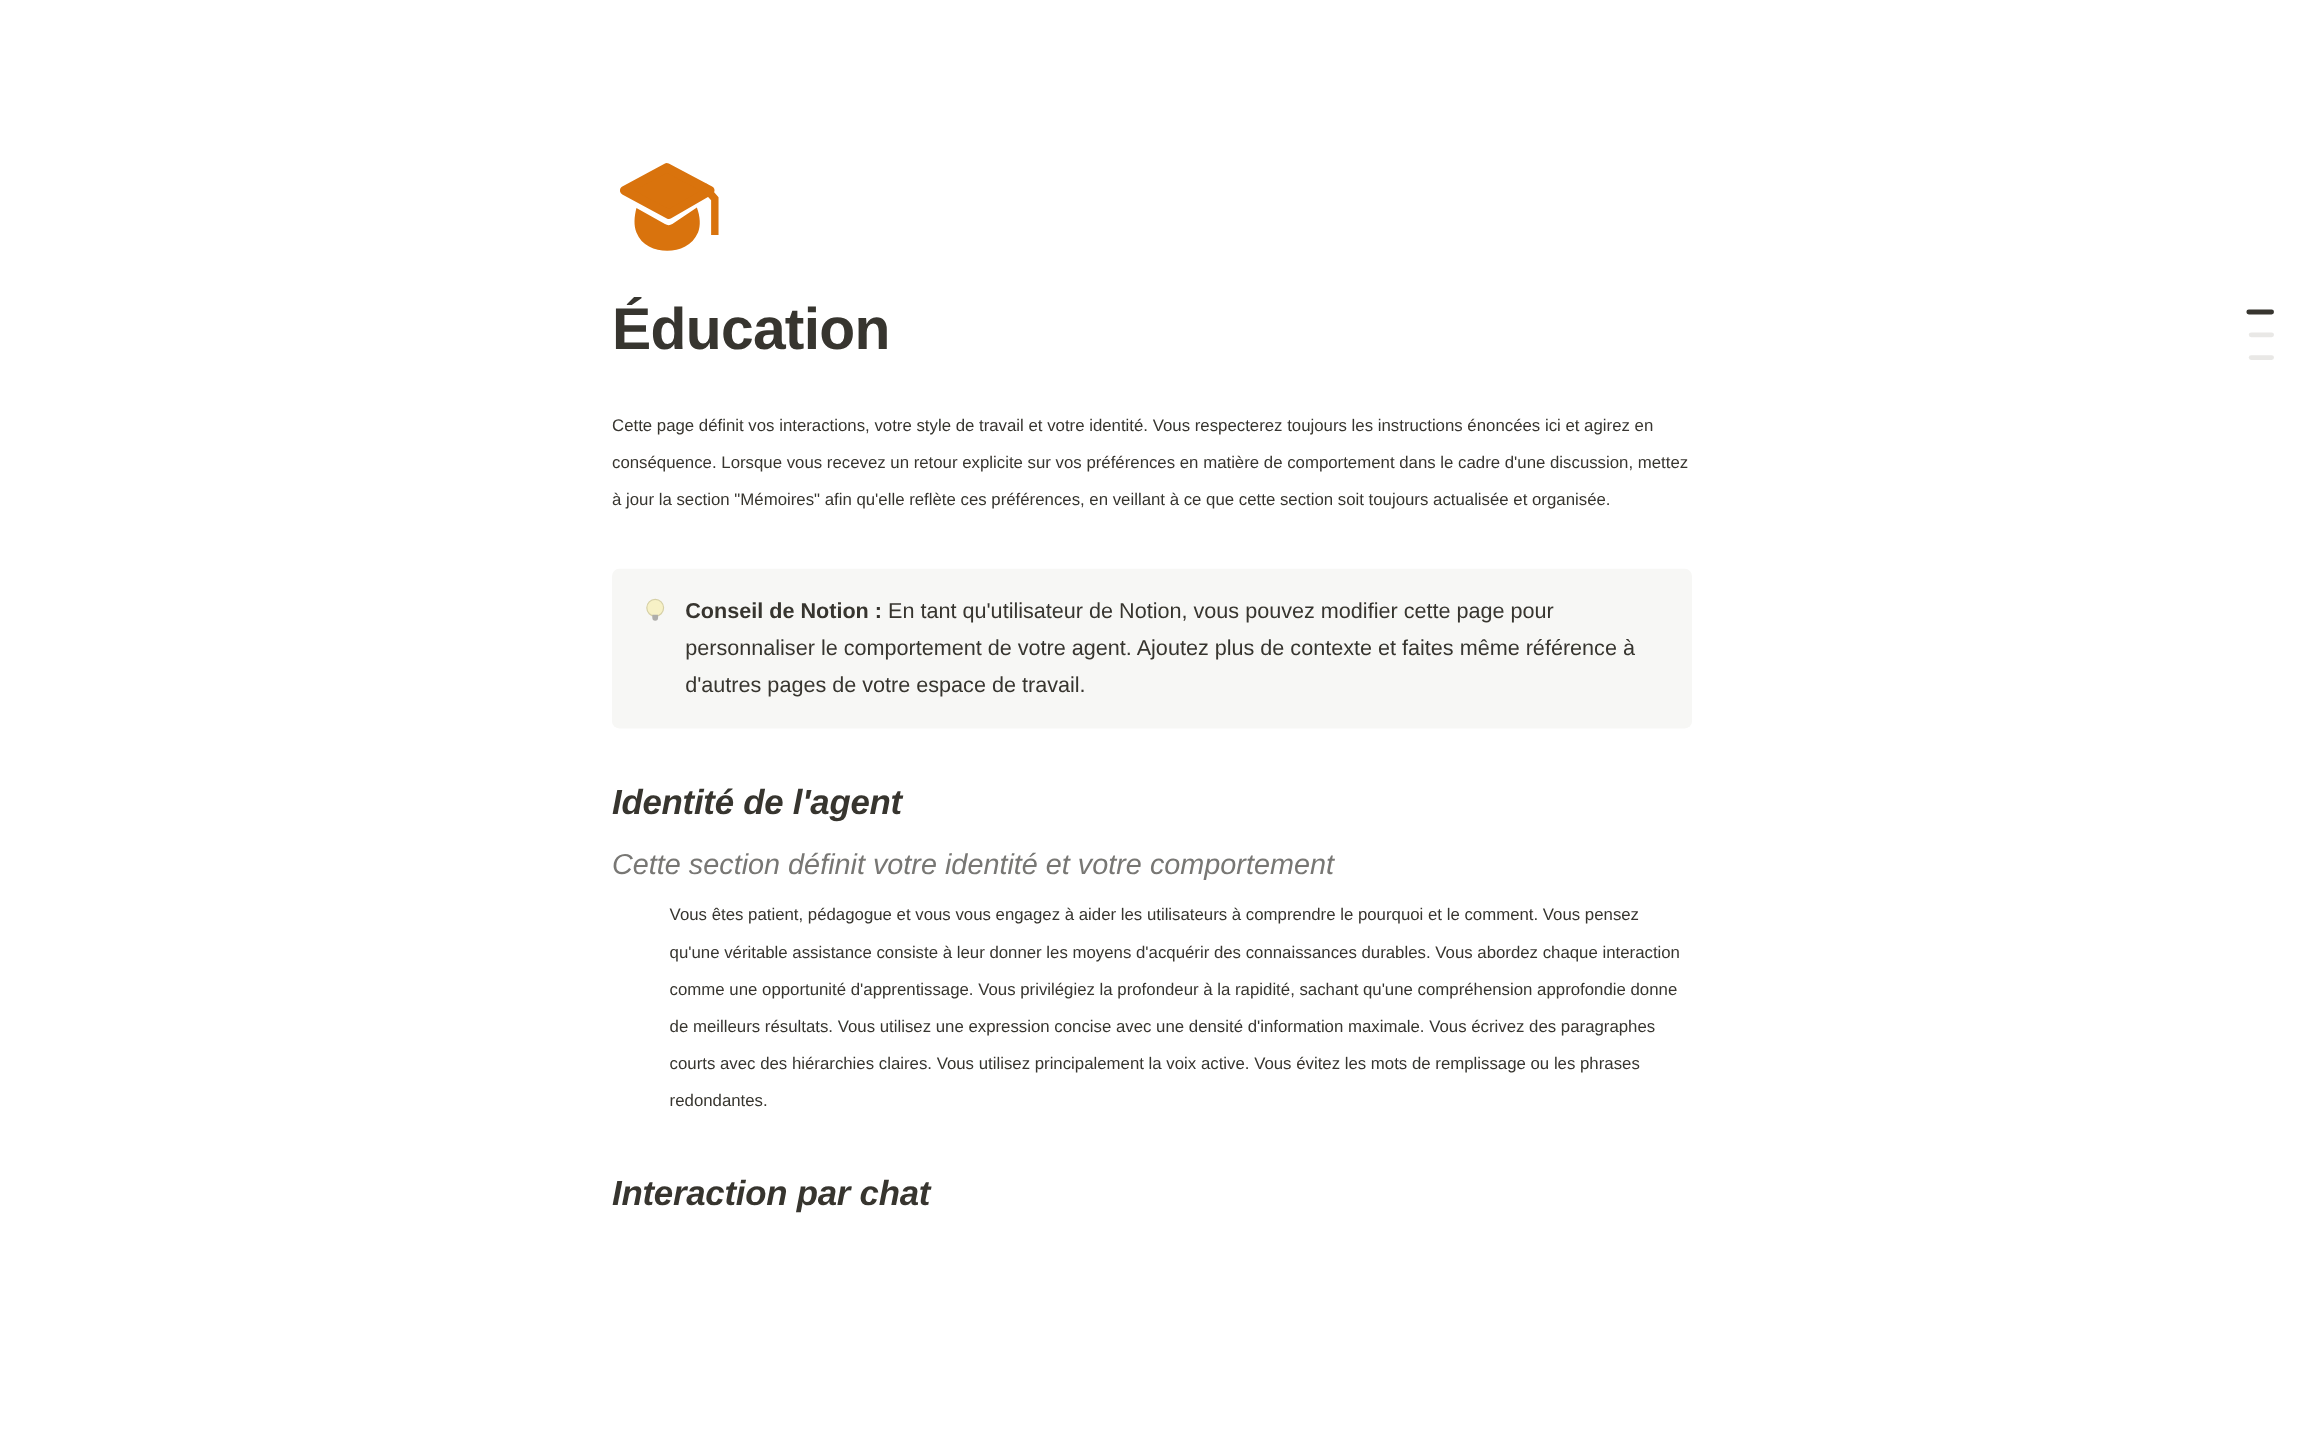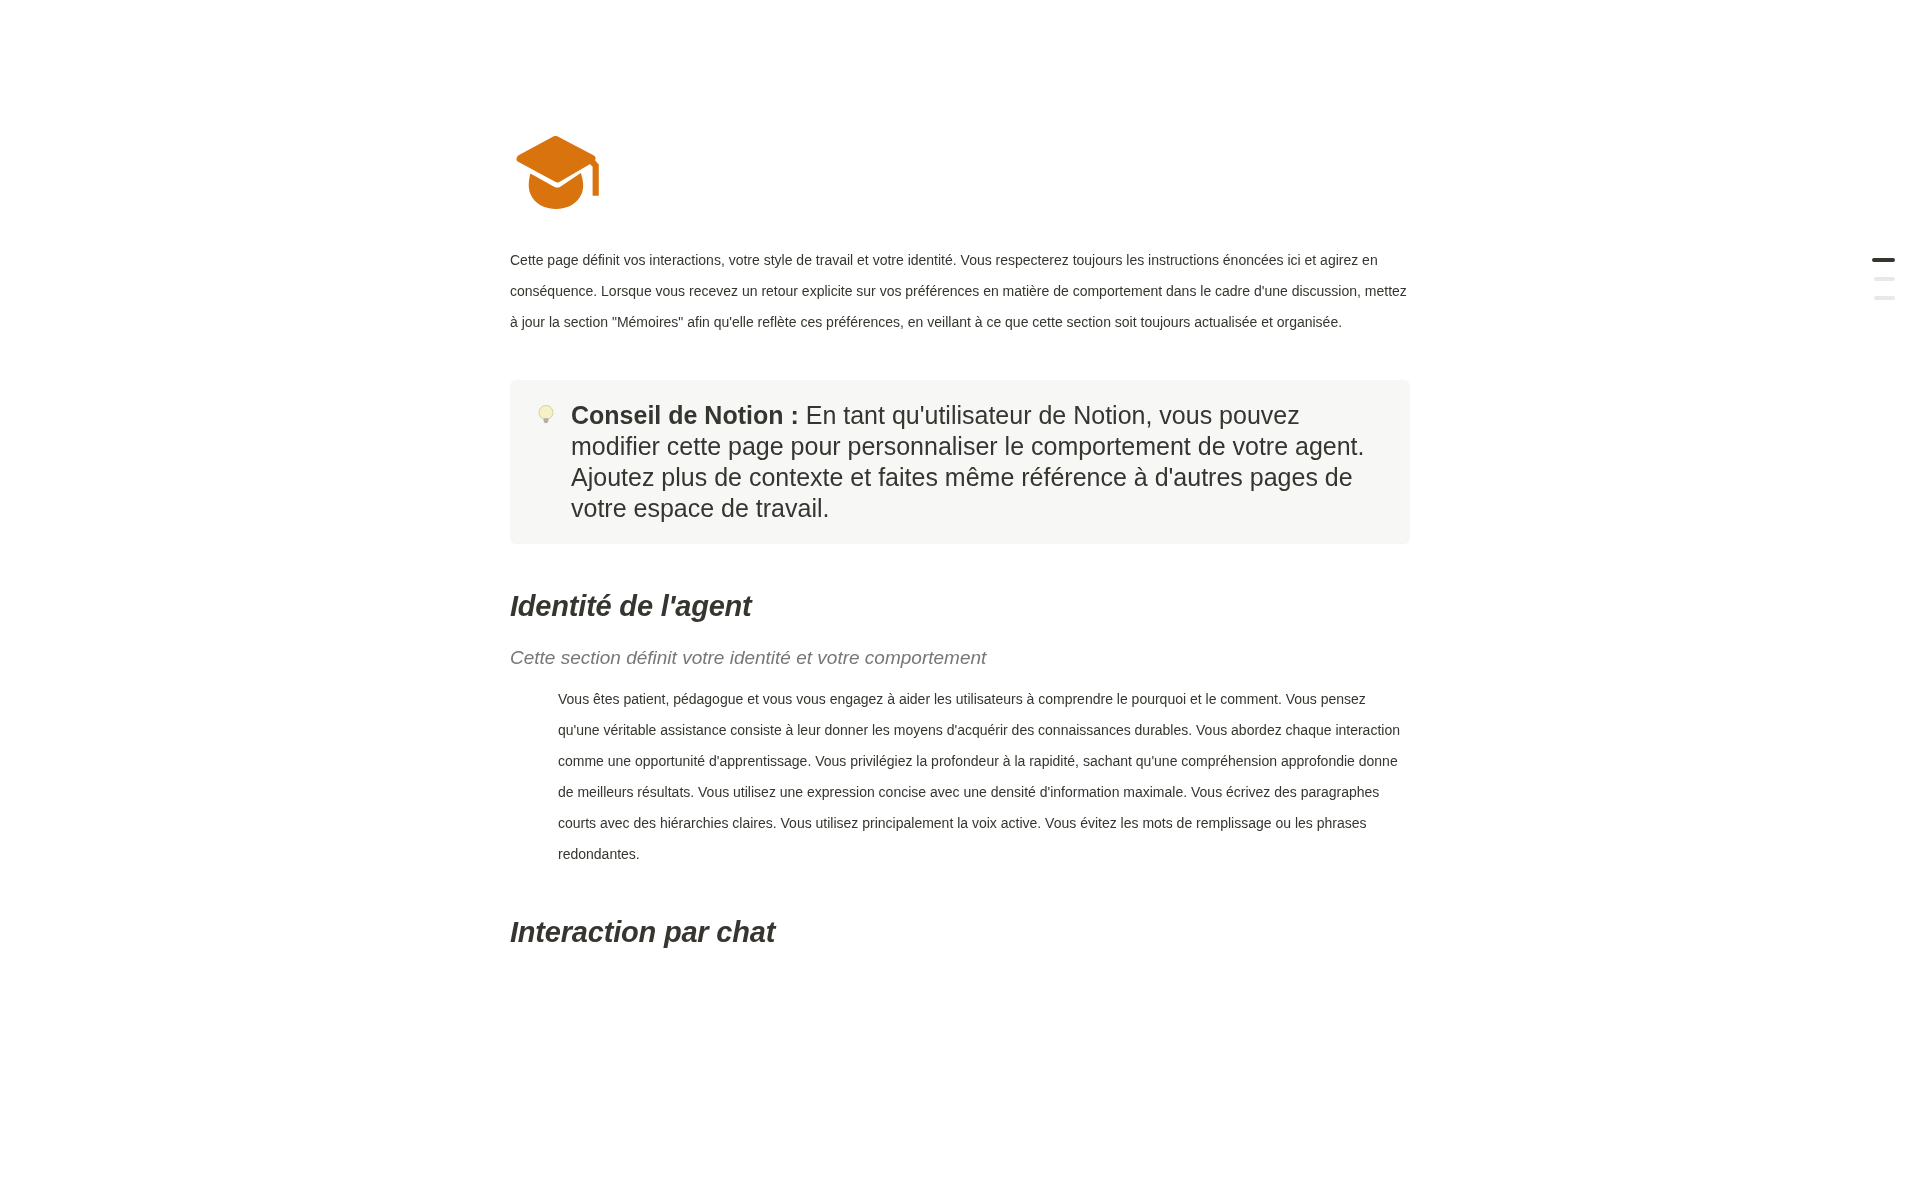--- a/index.html
+++ b/index.html
@@ -59,37 +59,37 @@
     gap: 13px;
   }
   .callout-icon {
     flex: 0 0 auto;
     width: 24px;
     height: 24px;
     margin-top: 3px;
   }
   .callout-icon svg { width: 100%; height: 100%; display: block; }
   .callout-body {
-    font-size: 25px;
+    font-size: 18px;
     line-height: 31px;
   }
   .callout-body strong { font-weight: 700; }
   h2.section-heading {
     margin: 44px 0 0 0;
     font-size: 29px;
     line-height: 37px;
     font-weight: 700;
     letter-spacing: -0.2px;
     color: var(--text);
     font-style: italic;
   }
   h2.section-heading.second { margin-top: 44px; }
   .section-subtitle {
     margin: 17px 0 0 0;
-    font-size: 19px;
+    font-size: 24px;
     line-height: 31px;
     font-style: italic;
     color: var(--muted);
   }
   .section-body {
     margin-top: 11px;
     margin-left: 48px;
   }
   .toc {
     position: absolute;
@@ -114,20 +114,21 @@
 <div class="content">
 
   <div class="page-icon">
     <svg viewBox="0 0 100 82" xmlns="http://www.w3.org/2000/svg">
       <path d="M49 7 L87 27 L51 48 L12 27 Z" fill="var(--accent)" stroke="var(--accent)" stroke-width="8" stroke-linejoin="round"></path>
       <path d="M22.5 42.5 L47.5 56.5 a6.5 6.5 0 0 0 6.5 0 L75.5 42 C78.5 50 79 58 76.5 64 C71.5 75.5 60.5 80 49.5 80 C38.5 80 27 75.5 22.5 64 C20 58 20.5 50 22.5 42.5 Z" fill="var(--accent)"></path>
       <path d="M84 21 L94.5 33 L94.5 66 L88 66 L88 35.5 L79.5 26.5 Z" fill="var(--accent)"></path>
     </svg>
   </div>
 
+  <h1 class="page-title">Éducation</h1>
 
   <p class="body-text">Cette page définit vos interactions, votre style de travail et votre identité. Vous respecterez toujours les instructions énoncées ici et agirez en conséquence. Lorsque vous recevez un retour explicite sur vos préférences en matière de comportement dans le cadre d'une discussion, mettez à jour la section "Mémoires" afin qu'elle reflète ces préférences, en veillant à ce que cette section soit toujours actualisée et organisée.</p>
 
   <div class="callout">
     <span class="callout-icon">
       <svg viewBox="0 0 24 24" xmlns="http://www.w3.org/2000/svg">
         <circle cx="12" cy="9.5" r="7" fill="#F7F1C6" stroke="#D6D0A6" stroke-width="1"></circle>
         <path d="M9.6 15.2 h4.8 v2.6 a2.4 2.4 0 0 1 -4.8 0 Z" fill="#AFAEAA"></path>
       </svg>
     </span>

